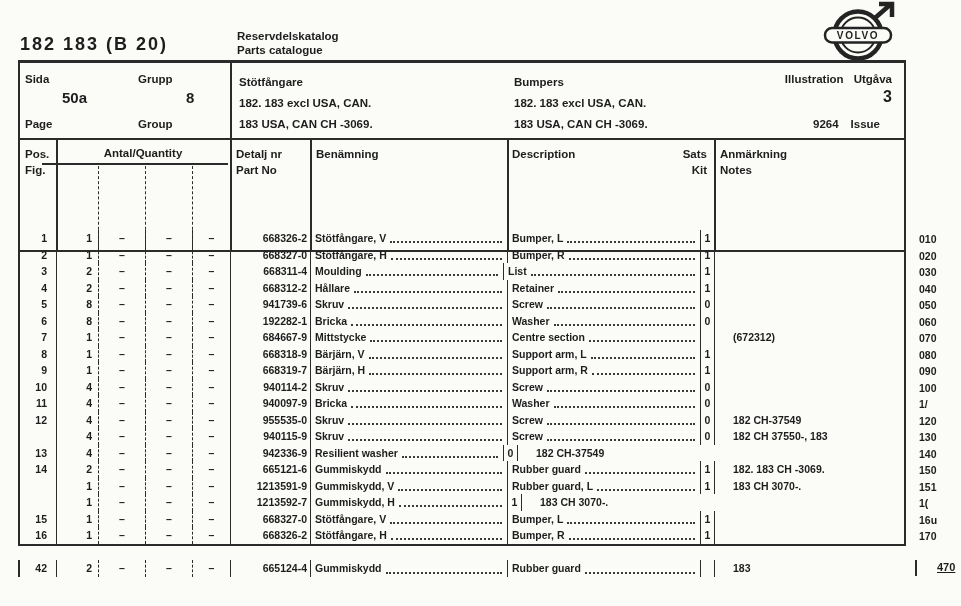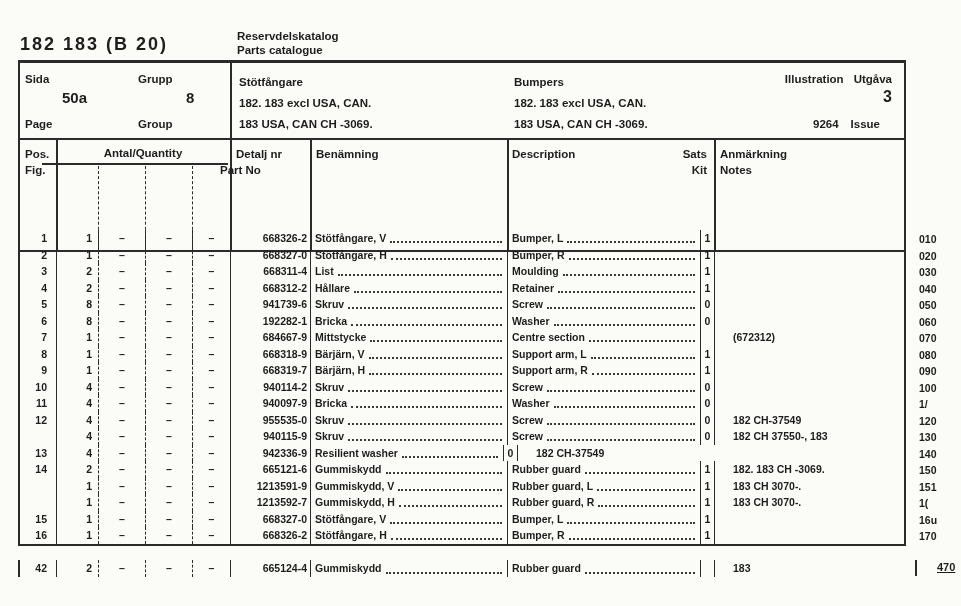--- a/index.html
+++ b/index.html
@@ -70,20 +70,32 @@
 </head>
 <body>
 
 <div class="page">
 
   <div class="models">182  183  (B 20)</div>
   <div class="catalog">
     <div>Reservdelskatalog</div>
     <div>Parts catalogue</div>
   </div>
+  <div class="logo">
+    <svg width="100" height="62" viewBox="0 0 100 62">
+      <g fill="none" stroke="#232323">
+        <circle cx="46" cy="34" r="23.5" stroke-width="4.5"></circle>
+        <circle cx="46" cy="34" r="17.5" stroke-width="2"></circle>
+        <path d="M63 17 L79 3" stroke-width="4.5"></path>
+        <path d="M67 3 H80 V16" stroke-width="4.5"></path>
+        <rect x="13" y="27" width="66" height="14.5" rx="7" fill="#fbfbf8" stroke-width="2.5"></rect>
+        <text x="46" y="38.2" text-anchor="middle" font-size="10" font-weight="bold" letter-spacing="1.6" fill="#232323" stroke="none">VOLVO</text>
+      </g>
+    </svg>
+  </div>
   <div class="thickrule"></div>
 
   <div class="infobox">
     <div class="vline" style="left:210px"></div>
     <div class="lbl ib-sida">Sida</div>
     <div class="ib-pageval">50a</div>
     <div class="lbl ib-page">Page</div>
     <div class="lbl ib-grupp">Grupp</div>
     <div class="ib-groupval">8</div>
     <div class="lbl ib-group">Group</div>
@@ -115,21 +127,21 @@
     <div class="vd" style="left:125px"></div>
     <div class="vd" style="left:172px"></div>
     <div class="v" style="left:210px"></div>
     <div class="v" style="left:290px"></div>
     <div class="v" style="left:487px"></div>
     <div class="v" style="left:694px"></div>
     <div class="ch" style="left:5px;top:7px">Pos.</div>
     <div class="ch" style="left:5px;top:23px">Fig.</div>
     <div class="ch" style="left:36px;width:174px;top:6px;text-align:center">Antal/Quantity</div>
     <div class="ch" style="left:216px;top:7px">Detalj nr</div>
-    <div class="ch" style="left:200px;top:23px">Part No</div>
+    <div class="ch" style="left:216px;top:23px">Part No</div>
     <div class="ch" style="left:296px;top:7px">Benämning</div>
     <div class="ch" style="left:492px;top:7px">Description</div>
     <div class="ch" style="right:197px;top:7px">Sats</div>
     <div class="ch" style="right:197px;top:23px">Kit</div>
     <div class="ch" style="left:700px;top:7px">Anmärkning</div>
     <div class="ch" style="left:700px;top:23px">Notes</div>
   </div>
 
   <div class="tbody">
       <div class="row">
@@ -168,26 +180,26 @@
     <div class="cell kit">1</div>
     <div class="cell note"></div>
   </div>
       <div class="row">
     <div class="cell pos">3</div>
     <div class="cell q1">2</div>
     <div class="cell qd">–</div>
     <div class="cell qd">–</div>
     <div class="cell qd q4">–</div>
     <div class="cell part">668311-4</div>
+    <div class="cell desc">
+      <span>Moulding</span>
+      <span class="leader"></span>
+    </div>
     <div class="cell name">
       <span>List</span>
-      <span class="leader"></span>
-    </div>
-    <div class="cell desc">
-      <span>Moulding</span>
       <span class="leader"></span>
     </div>
     <div class="cell kit">1</div>
     <div class="cell note"></div>
   </div>
       <div class="row">
     <div class="cell pos">4</div>
     <div class="cell q1">2</div>
     <div class="cell qd">–</div>
     <div class="cell qd">–</div>
@@ -418,24 +430,20 @@
   </div>
       <div class="row">
     <div class="cell pos"></div>
     <div class="cell q1">1</div>
     <div class="cell qd">–</div>
     <div class="cell qd">–</div>
     <div class="cell qd q4">–</div>
     <div class="cell part">1213592-7</div>
     <div class="cell name">
       <span>Gummiskydd, H</span>
-      <span class="leader"></span>
-    </div>
-    <div class="cell desc">
-      <span>Rubber guard, R</span>
       <span class="leader"></span>
     </div>
     <div class="cell kit">1</div>
     <div class="cell note">183 CH 3070-.</div>
   </div>
       <div class="row">
     <div class="cell pos">15</div>
     <div class="cell q1">1</div>
     <div class="cell qd">–</div>
     <div class="cell qd">–</div>

